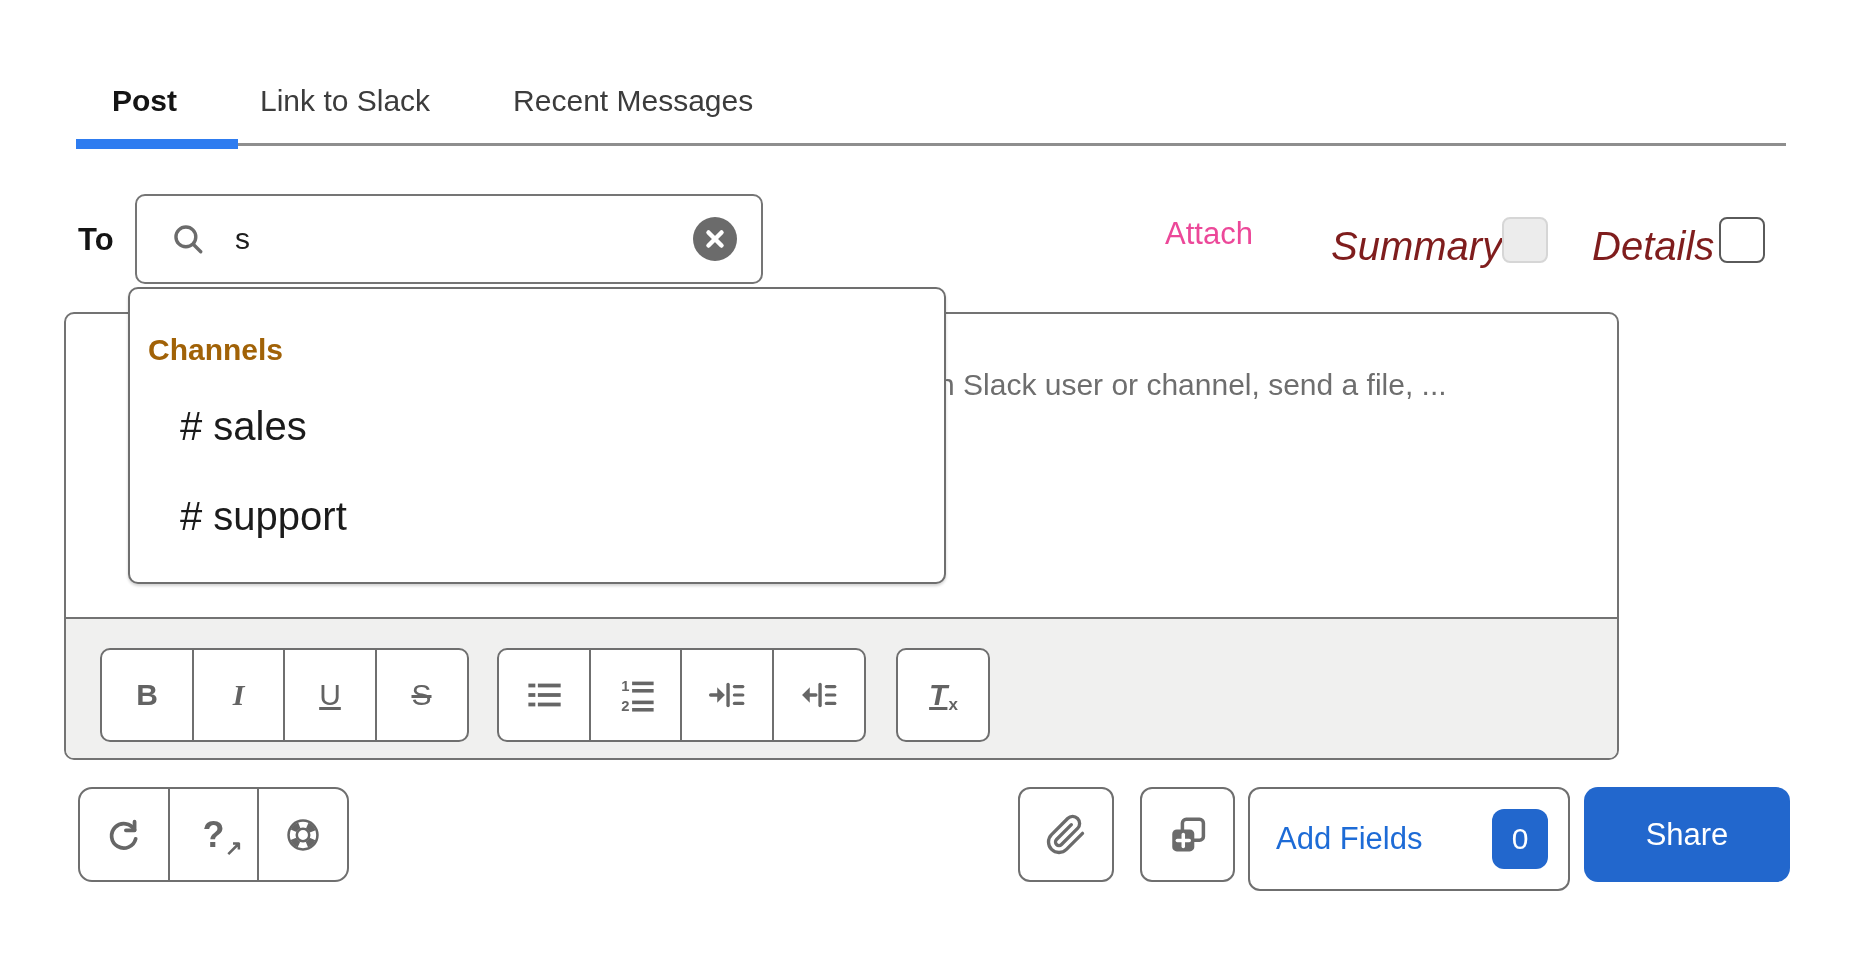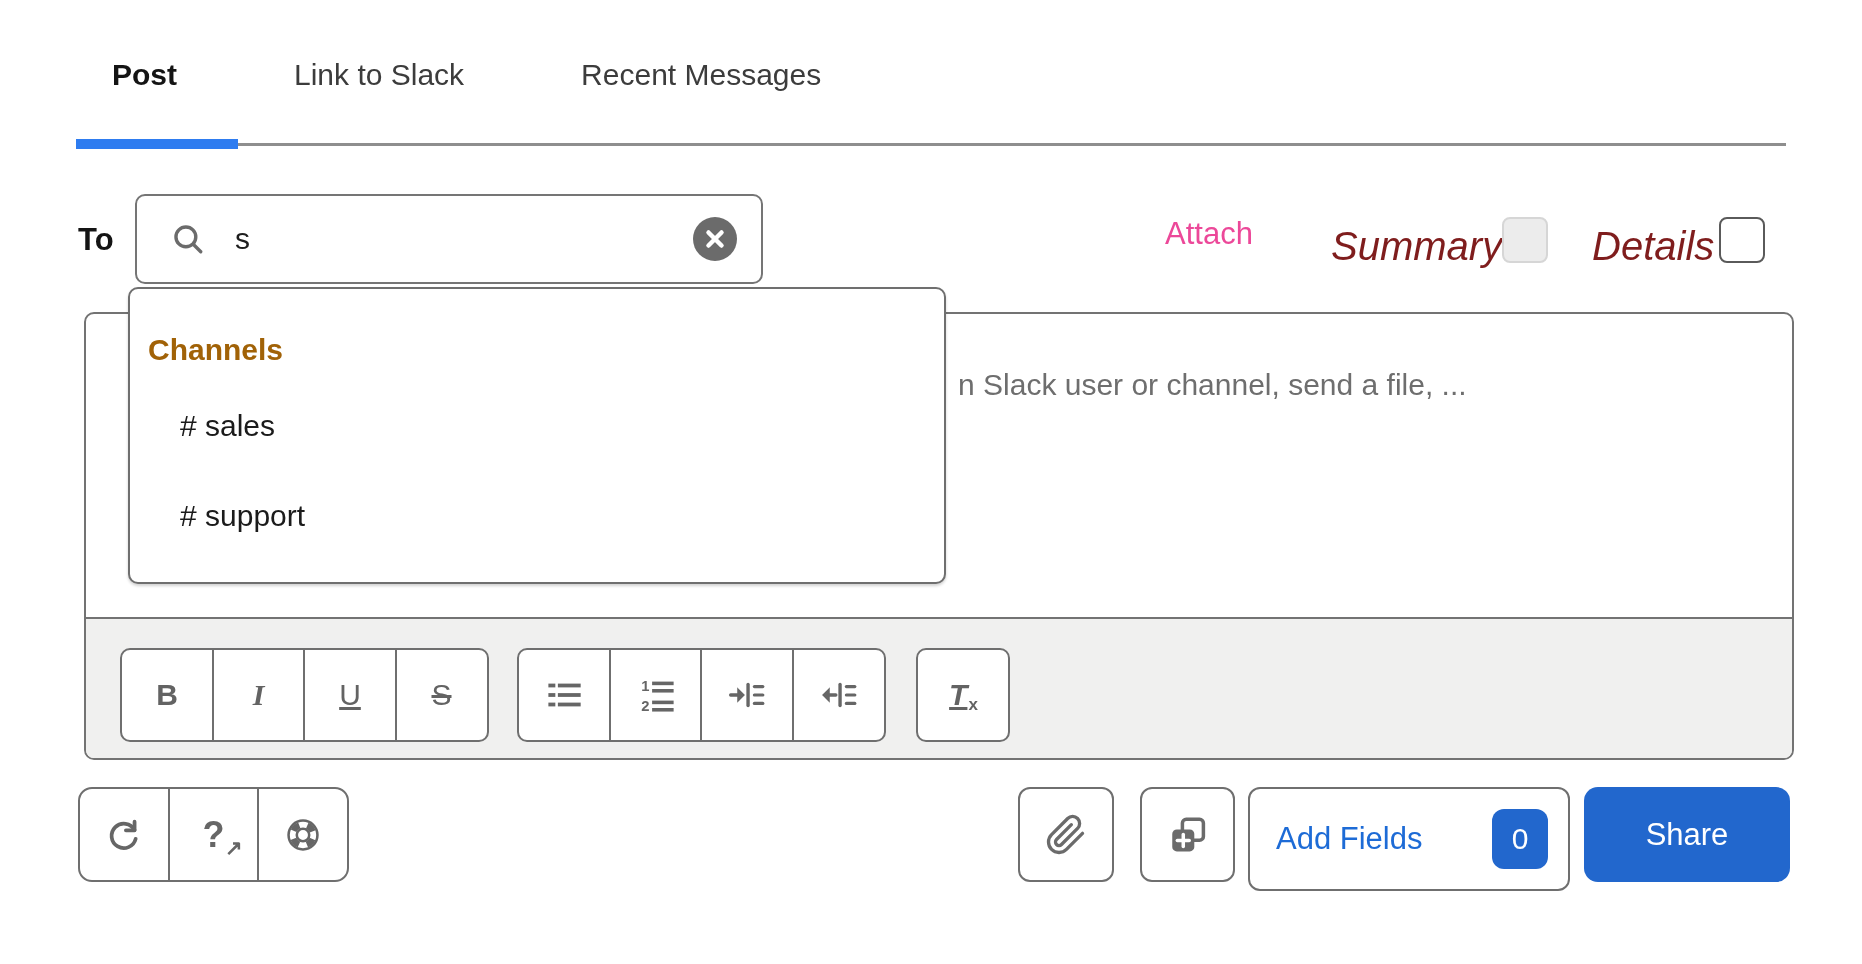--- a/index.html
+++ b/index.html
@@ -3,61 +3,61 @@
 <meta charset="utf-8">
 <style>
   * { margin:0; padding:0; box-sizing:border-box; }
   html,body { background:#ffffff; }
   #screen {
     position:relative; width:1862px; height:964px; background:#ffffff;
     font-family:"Liberation Sans", sans-serif; color:#181818; overflow:hidden;
   }
   
   .tabs-bar { position:absolute; left:76px; top:58px; width:1710px; height:88px;
-    border-bottom:3px solid #8e8e8e; display:flex; align-items:flex-start; gap:117px; padding-left:36px; }
+    border-bottom:3px solid #8e8e8e; display:flex; align-items:center; gap:83px; padding-left:36px; }
   .tab { font-size:30px; color:#3c3c3c; cursor:pointer; white-space:nowrap; }
   .tab.active { font-weight:bold; color:#141414; }
   .tab-underline { position:absolute; left:0; bottom:-6px; width:162px; height:10px; background:#2e7cf0; }
   
   .to-label { position:absolute; left:78px; top:222px; font-size:31px; font-weight:bold; color:#141414; }
   .search-box { position:absolute; left:135px; top:194px; width:628px; height:90px;
     border:2.5px solid #757575; border-radius:10px; background:#fff; display:flex; align-items:center; padding-left:34px; }
   .search-box input { border:none; outline:none; font-family:"Liberation Sans",sans-serif;
     font-size:30px; color:#1d1d1d; margin-left:30px; width:380px; background:transparent; }
   .clear-btn { position:absolute; right:24px; top:21px; width:44px; height:44px; border-radius:50%;
     background:#6b6b6b; border:none; cursor:pointer; display:flex; align-items:center; justify-content:center; }
   
   .attach-label { position:absolute; left:1165px; top:216px; font-size:31px; font-weight:normal; color:#ec4899; }
   .cb-label { position:absolute; top:224px; font-size:40px; color:#7f1d1d;font-style:italic; }
   .checkbox { position:absolute; top:217px; width:46px; height:46px; border-radius:8px; cursor:pointer; }
   .checkbox.disabled { background:#ececec; border:2px solid #d6d6d6; cursor:default; }
   .checkbox.empty { background:#ffffff; border:2.5px solid #5a5a5a; }
   
-  .message-box { position:absolute; left:84px; top:312px; width:1710px; height:448px;
+  .message-box { position:absolute; left:64px; top:312px; width:1555px; height:448px;
     border:2.5px solid #737373; border-radius:10px; background:#fff; }
   .msg-placeholder { position:absolute; left:872px; top:54px; font-size:30px; color:#6e6e6e; white-space:nowrap; }
   .toolbar-strip { position:absolute; left:0; right:0; bottom:0; height:141px; background:#f0f0ef;
     border-top:2.5px solid #737373; border-radius:0 0 8px 8px; }
   .btn-group { position:absolute; top:29px; display:flex; }
   .tb-btn { width:94px; height:94px; background:#fff; border:2.5px solid #6f6f6f; margin-left:-2.5px;
     display:flex; align-items:center; justify-content:center; cursor:pointer;
     font-size:30px; color:#636363; }
   .btn-group .tb-btn:first-child { margin-left:0; border-radius:10px 0 0 10px; }
   .btn-group .tb-btn:last-child { border-radius:0 10px 10px 0; }
   .btn-group .tb-btn:only-child { border-radius:10px; }
   .glyph-b { font-weight:bold; }
   .glyph-i { font-family:"Liberation Serif",serif; font-style:italic; font-weight:bold; }
   .glyph-u { text-decoration:underline; }
   .glyph-s { text-decoration:line-through; }
   
   .dropdown { position:absolute; left:128px; top:287px; width:818px; height:297px; background:#fff;
     border:2.5px solid #6f6f6f; border-radius:10px; z-index:10; box-shadow:0 2px 3px rgba(0,0,0,0.18); }
   .dd-header { position:absolute; left:18px; top:44px; font-size:30px; font-weight:bold; color:#a16207; }
   .dd-item { position:absolute; left:0; width:100%; height:64px; padding-left:50px;
-    display:flex; align-items:center; font-size:30px; color:#1b1b1b; cursor:pointer; }
+    display:flex; align-items:center; font-size:40px; color:#1b1b1b; cursor:pointer; }
   
   .ft-group { position:absolute; left:78px; top:787px; display:flex; }
   .ft-btn { width:92px; height:95px; background:#fff; border:2.5px solid #6f6f6f; margin-left:-2.5px;
     display:flex; align-items:center; justify-content:center; cursor:pointer; position:relative; }
   .ft-group .ft-btn:first-child { margin-left:0; border-radius:14px 0 0 14px; }
   .ft-group .ft-btn:last-child { border-radius:0 14px 14px 0; }
   .single-btn { position:absolute; top:787px; height:95px; background:#fff; border:2.5px solid #6f6f6f;
     border-radius:12px; display:flex; align-items:center; justify-content:center; cursor:pointer; }
   .help-glyph { font-size:36px; font-weight:bold; color:#666; position:relative; }
   .help-arrow { position:absolute; right:-18px; bottom:-4px; font-size:21px; font-weight:bold; color:#666; }

